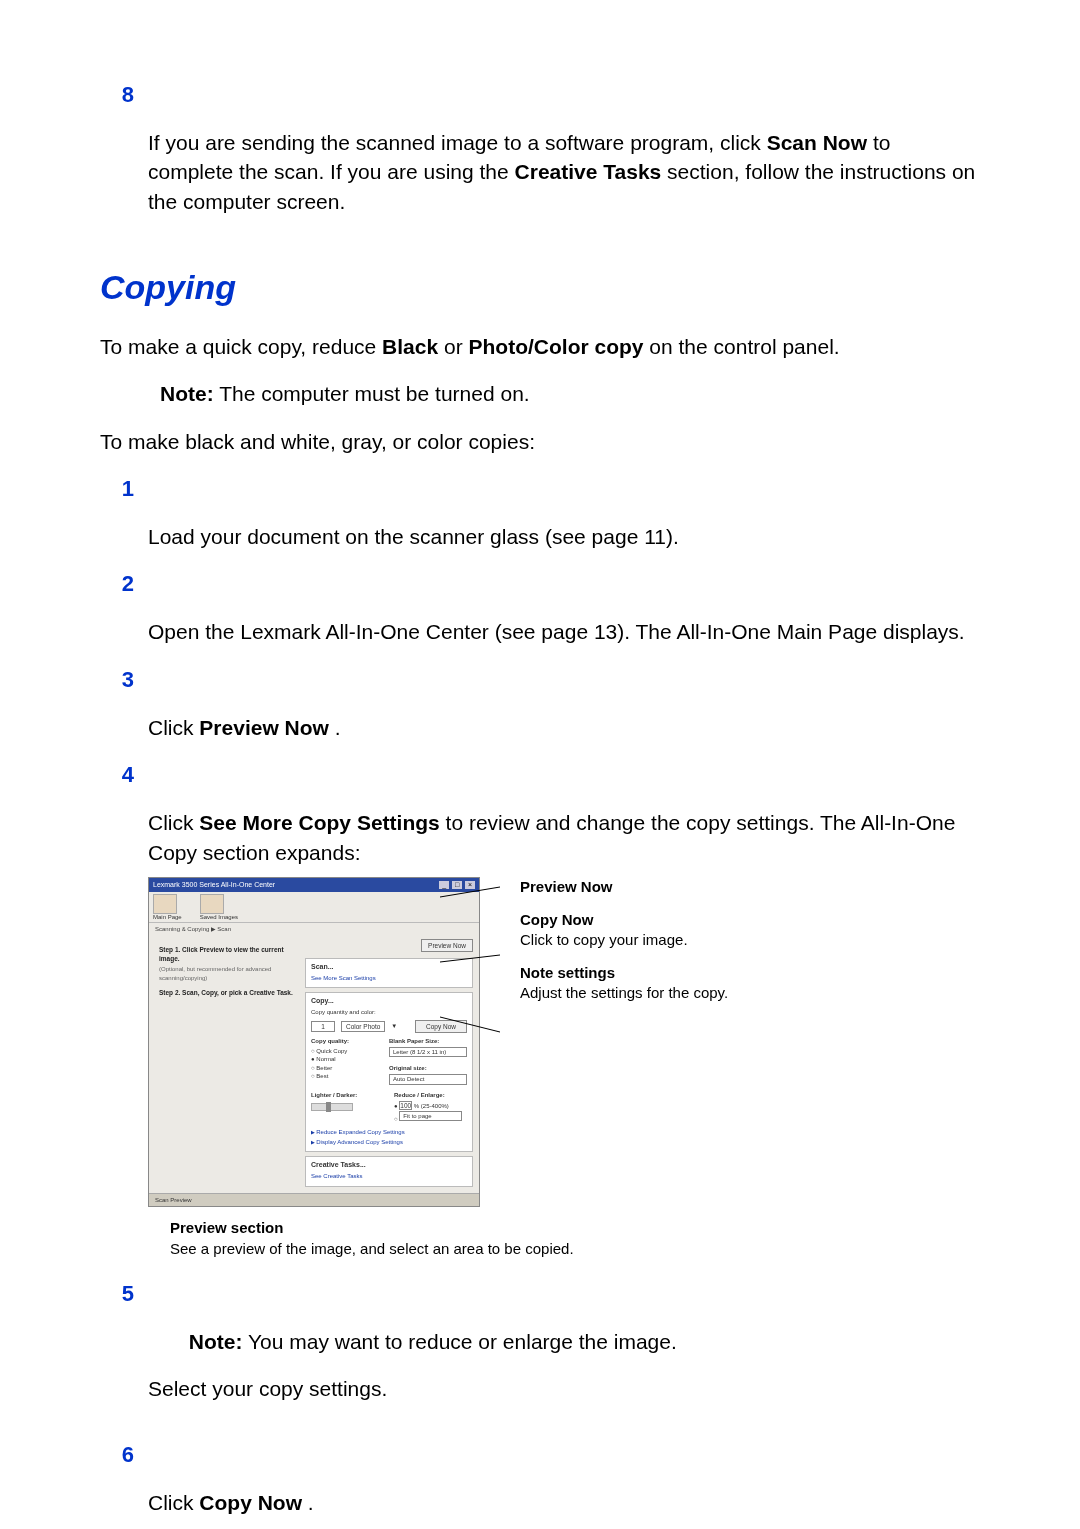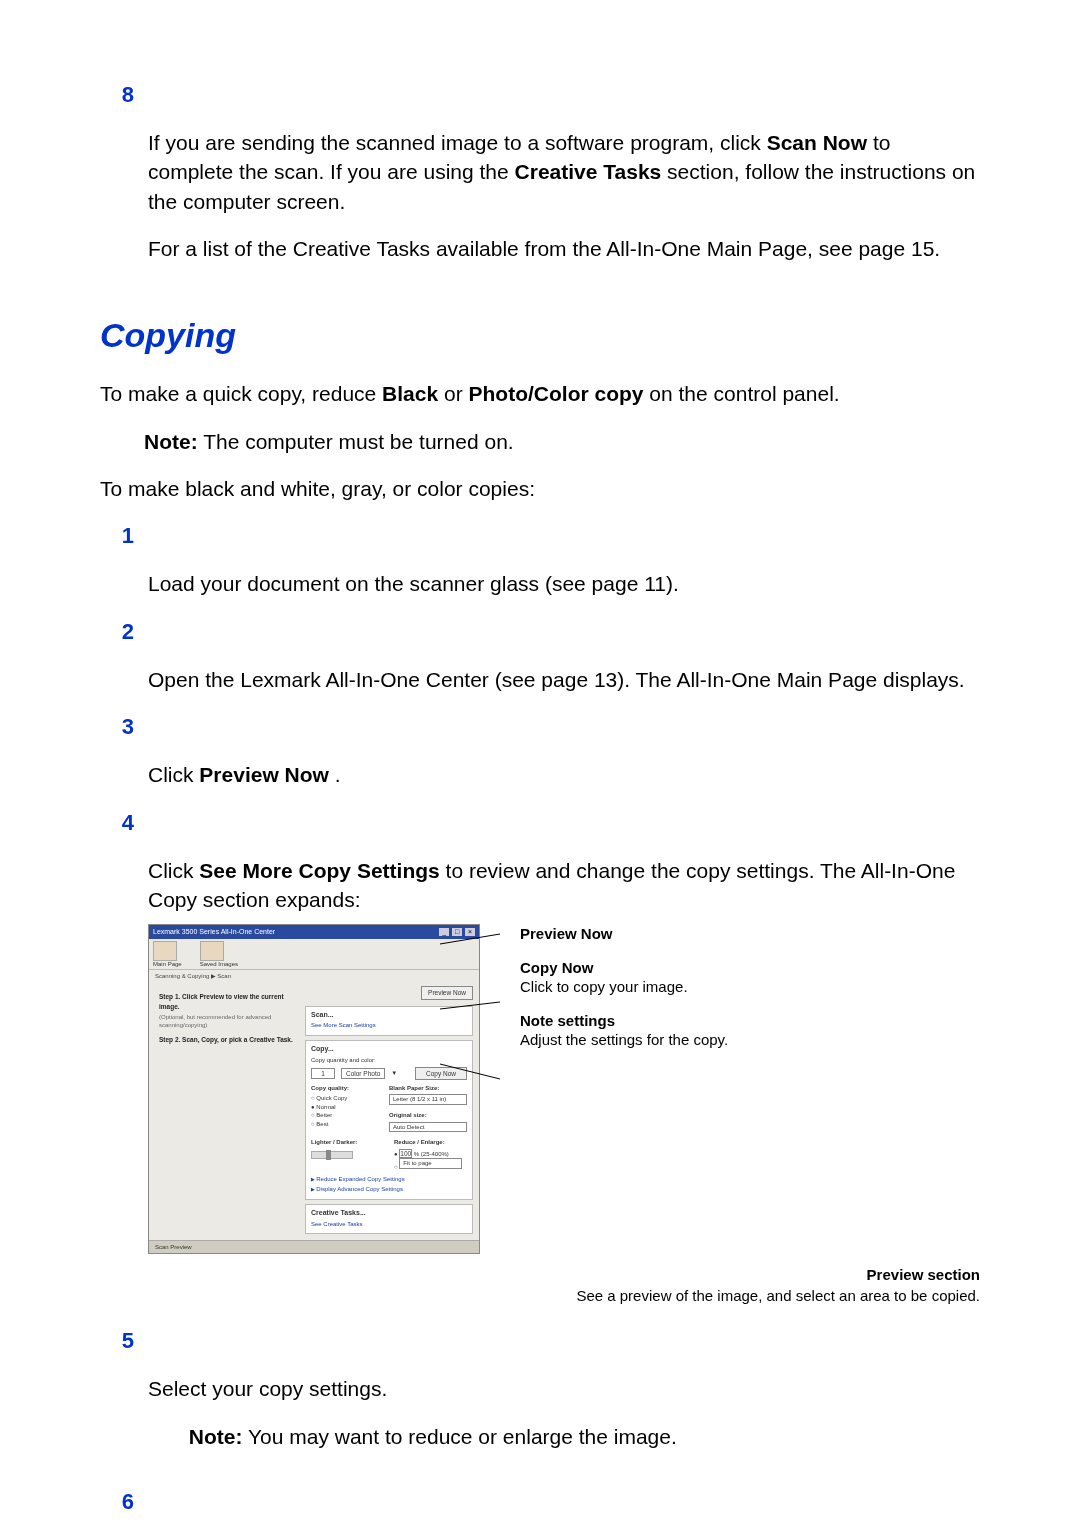--- a/index.html
+++ b/index.html
@@ -24,21 +24,21 @@
   }
   .list-body { flex: 1; margin-top: 48px; }
   .para { margin: 0 0 18px 0; }
   h2.section-heading {
     color: #0033cc;
     font-style: italic;
     font-weight: bold;
     font-size: 34px;
     margin: 30px 0 20px 0;
   }
-  .note-indent { margin-left: 44px; }
+  .note-indent { margin-left: 60px; }
   .bold { font-weight: bold; }
   .page-num { text-align: left; font-weight: bold; font-style: italic; margin-top: 28px; }
 
   
   .figure-wrap { display: flex; align-items: flex-start; margin: 10px 0 10px 48px; }
   .app-window {
     width: 330px;
     border: 1px solid #888;
     font-size: 7px;
     font-family: Tahoma, Arial, sans-serif;
@@ -155,21 +155,21 @@
   .callouts {
     flex: 1;
     padding-left: 40px;
     position: relative;
     font-size: 15px;
     line-height: 1.3;
   }
   .callouts .co { margin-bottom: 14px; }
   .callouts .co-hd { font-weight: bold; }
   .callouts .co-bd { }
-  .below-callout { margin: 4px 0 20px 70px; font-size: 15px; text-align: right; }
+  .below-callout { margin: 4px 0 20px 70px; font-size: 15px; }
   .below-callout .co-hd { font-weight: bold; }
 
   
   .leader-lines {
     position: absolute; left: -40px; top: 0; width: 60px; height: 220px;
     pointer-events: none;
   }
 </style>
 </head>
 <body>
@@ -177,21 +177,20 @@
 <div class="list-item">
   <div class="list-num">8</div>
   <div class="list-body">
     <p class="para">
       <span>If you are sending the scanned image to a software program, click </span>
       <span class="bold">Scan Now</span>
       <span> to complete the scan. If you are using the </span>
       <span class="bold">Creative Tasks</span>
       <span> section, follow the instructions on the computer screen.</span>
     </p>
-    <p class="para">For a list of the Creative Tasks available from the All-In-One Main Page, see page 15.</p>
   </div>
 </div>
 
 <h2 class="section-heading">Copying</h2>
 
 <p class="para">
   <span>To make a quick copy, reduce </span>
   <span class="bold">Black</span>
   <span> or </span>
   <span class="bold">Photo/Color copy</span>
@@ -350,26 +349,26 @@
 </div>
 
 <div class="below-callout">
   <div class="co-hd">Preview section</div>
   <div>See a preview of the image, and select an area to be copied.</div>
 </div>
 
 <div class="list-item">
   <div class="list-num">5</div>
   <div class="list-body">
-    <p class="para">Select your copy settings.</p>
     <p class="para note-indent" style="margin-left:0;">
       &nbsp;&nbsp;&nbsp;&nbsp;&nbsp;&nbsp;
       <span class="bold">Note:</span>
       <span> You may want to reduce or enlarge the image.</span>
     </p>
+    <p class="para">Select your copy settings.</p>
   </div>
 </div>
 
 <div class="list-item">
   <div class="list-num">6</div>
   <div class="list-body">
     <span>Click </span>
     <span class="bold">Copy Now</span>
     <span>.</span>
   </div>

